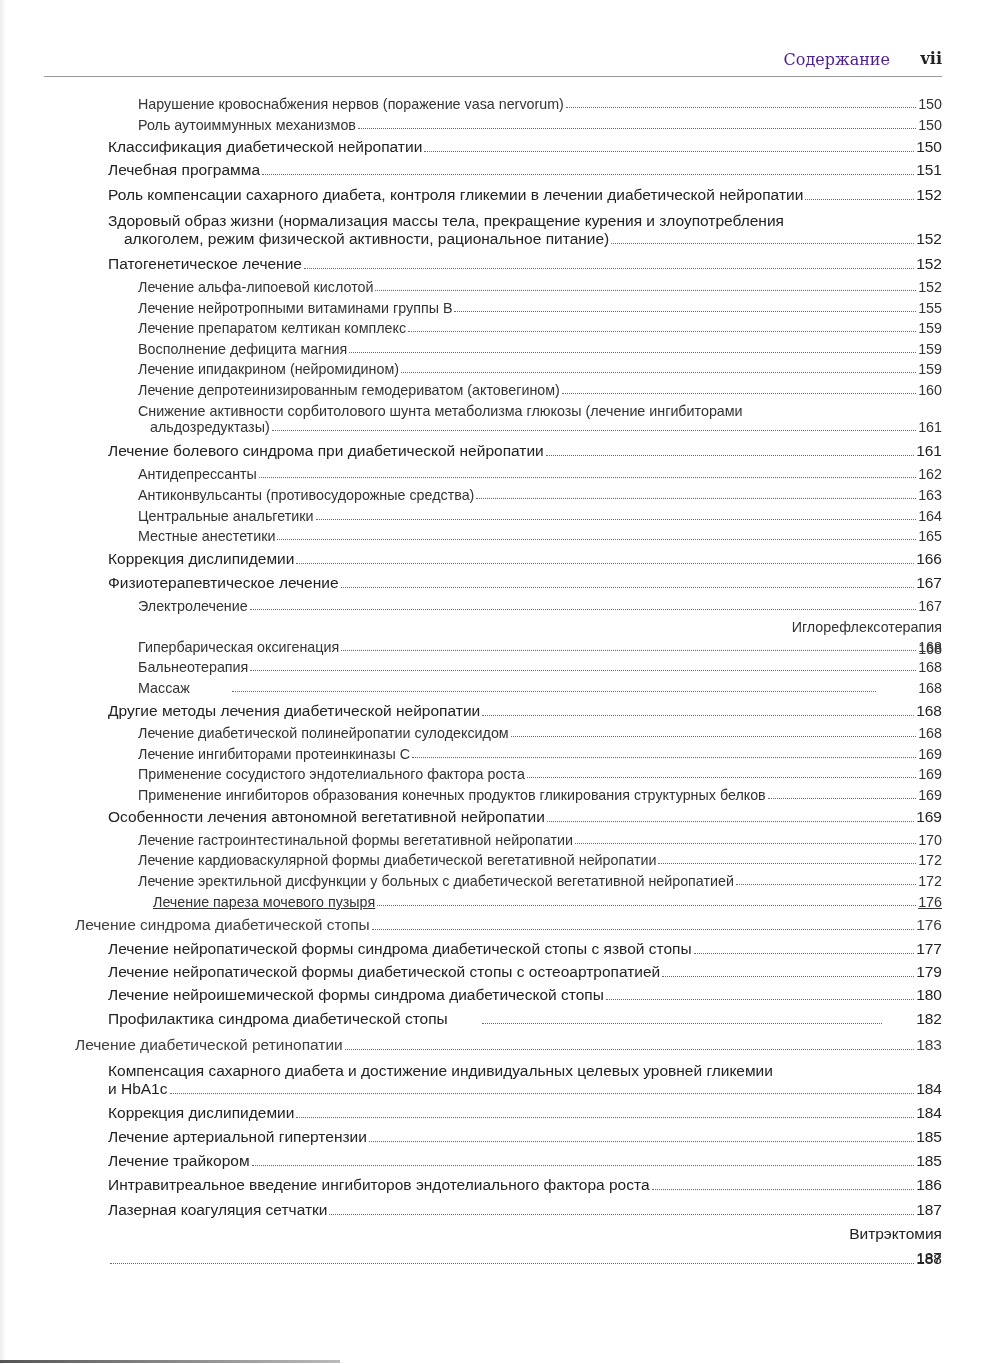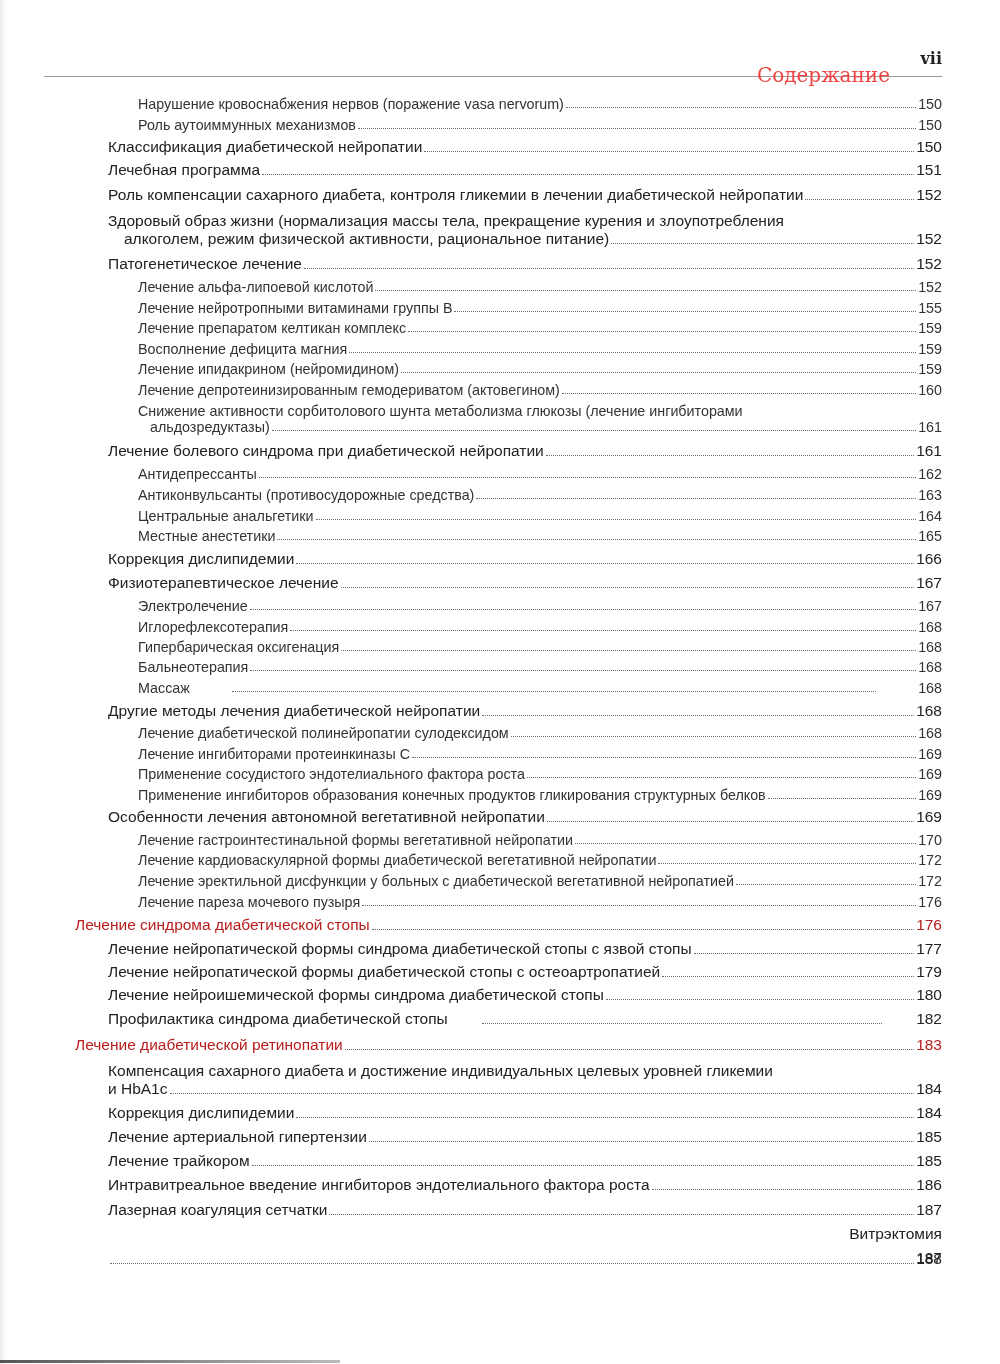--- a/index.html
+++ b/index.html
@@ -9,41 +9,41 @@
   }
   .left-shadow {
     position: absolute; left: 0; top: 0; width: 6px; height: 1364px;
     background: linear-gradient(to right, #ececec, #ffffff);
   }
   .header {
     position: absolute; left: 44px; top: 46px; width: 898px; height: 30px;
     border-bottom: 1px solid #9a9a9a;
   }
   .running-title {
-    position: absolute; right: 52px; top: 17px;
-    font-family: "DejaVu Serif", serif; font-size: 20px; color: #ef4444;
+    position: absolute; right: 52px; top: 4px;
+    font-family: "DejaVu Serif", serif; font-size: 16px; color: #4c1d95;
   }
   .page-number {
     position: absolute; right: 0; top: 3px;
     font-family: "DejaVu Serif", serif; font-weight: bold; font-size: 16px; color: #222;
   }
   .toc {
     position: absolute; left: 0; top: 96px; width: 1000px;
   }
   .entry {
     position: absolute; right: 58px; display: flex; align-items: flex-end;
     white-space: nowrap;
   }
   .entry .label { flex: 0 0 auto; }
   .entry .leader {
     flex: 1 1 auto; overflow: hidden; margin: 0 2px;
     border-bottom: 1.5px dotted #6a6a6a; height: 1px; margin-bottom: 4px;
   }
   .entry .page { flex: 0 0 auto; text-align: right; }
-  .lvl1 { font-size: 15.5px; color: #b91c1c; }
+  .lvl1 { font-size: 15.5px; color: #404040; }
   .lvl2 { font-size: 15.5px; color: #222; }
   .lvl3 { font-size: 14.3px; color: #333; }
   .wrap-entry { position: absolute; right: 58px; }
   .wrap-entry .first { white-space: nowrap; }
   .wrap-entry .second { display: flex; align-items: flex-end; white-space: nowrap; }
   .wrap-entry .second .leader {
     flex: 1 1 auto; border-bottom: 1.5px dotted #6a6a6a; height: 1px; margin: 0 2px 4px 2px;
   }
   .bottom-rule {
     position: absolute; left: 0; top: 1360px; width: 340px; height: 3px;
@@ -170,21 +170,21 @@
     <div class="entry lvl2" style="left: 108px; top: 478px;">
       <span class="label">Физиотерапевтическое лечение</span>
       <span class="leader"></span>
       <span class="page">167</span>
     </div>
     <div class="entry lvl3" style="left: 138px; top: 502px;">
       <span class="label">Электролечение</span>
       <span class="leader"></span>
       <span class="page">167</span>
     </div>
-    <div class="entry lvl3" style="left: 138px; top: 523px;">
+    <div class="entry lvl3" style="left: 138px; top: 523px; flex-direction: column;">
       <span class="label">Иглорефлексотерапия</span>
       <span class="leader"></span>
       <span class="page">168</span>
     </div>
     <div class="entry lvl3" style="left: 138px; top: 543px;">
       <span class="label">Гипербарическая оксигенация</span>
       <span class="leader"></span>
       <span class="page">168</span>
     </div>
     <div class="entry lvl3" style="left: 138px; top: 563px;">
@@ -235,21 +235,21 @@
     <div class="entry lvl3" style="left: 138px; top: 756px;">
       <span class="label">Лечение кардиоваскулярной формы диабетической вегетативной нейропатии</span>
       <span class="leader"></span>
       <span class="page">172</span>
     </div>
     <div class="entry lvl3" style="left: 138px; top: 777px;">
       <span class="label">Лечение эректильной дисфункции у больных с диабетической вегетативной нейропатией</span>
       <span class="leader"></span>
       <span class="page">172</span>
     </div>
-    <div class="entry lvl3" style="left: 138px; top: 798px;">
+    <div class="entry lvl3" style="left: 153px; top: 798px; text-decoration: underline;">
       <span class="label">Лечение пареза мочевого пузыря</span>
       <span class="leader"></span>
       <span class="page">176</span>
     </div>
     <div class="entry lvl1" style="left: 75px; top: 820px;">
       <span class="label">Лечение синдрома диабетической стопы</span>
       <span class="leader"></span>
       <span class="page">176</span>
     </div>
     <div class="entry lvl2" style="left: 108px; top: 844px;">

